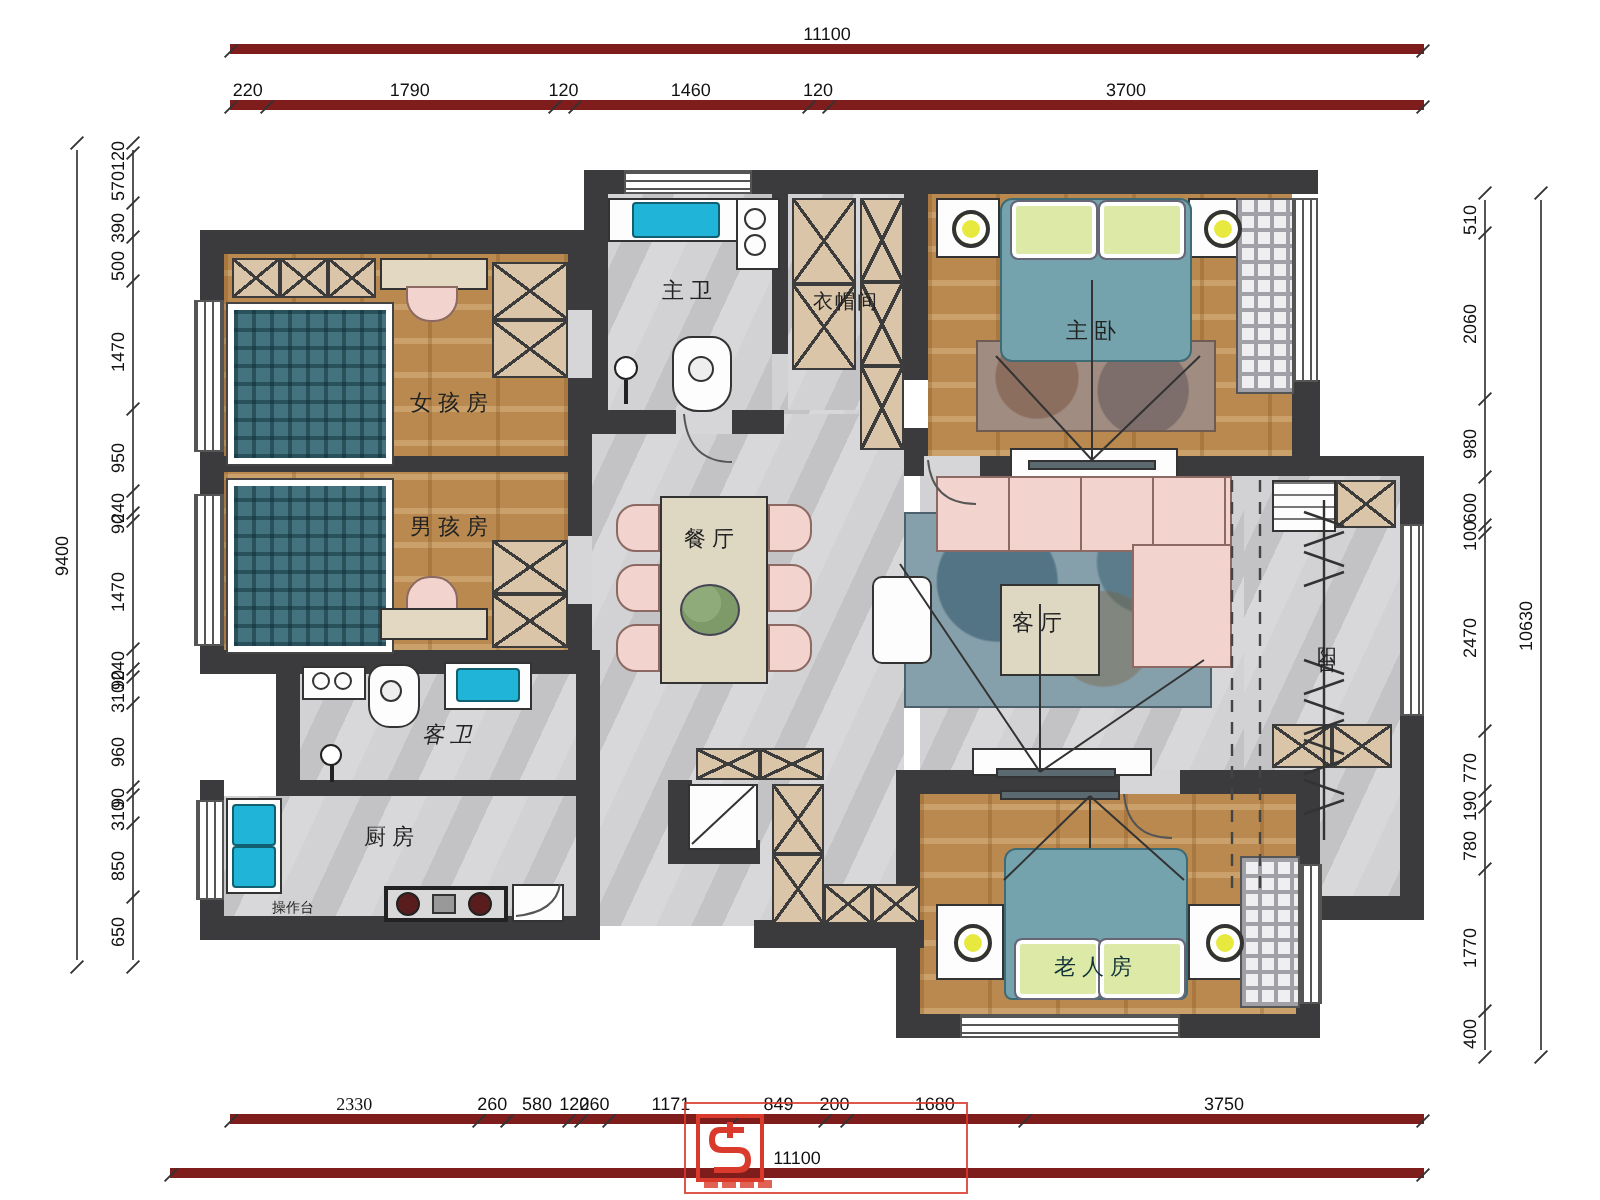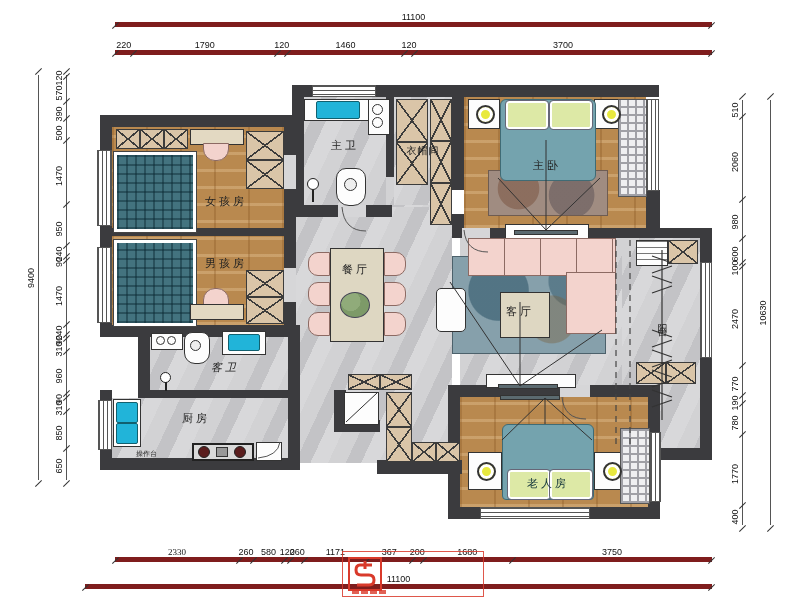--- a/index.html
+++ b/index.html
@@ -218,21 +218,21 @@
       <div class="seg" style="flex-grow: 120;">
         <span>120</span>
       </div>
       <div class="seg" style="flex-grow: 260;">
         <span>260</span>
       </div>
       <div class="seg" style="flex-grow: 1171;">
         <span>1171</span>
       </div>
       <div class="seg" style="flex-grow: 849;">
-        <span>367</span>
+        <span>849</span>
       </div>
       <div class="seg" style="flex-grow: 200;">
         <span>200</span>
       </div>
       <div class="seg" style="flex-grow: 1680;">
         <span>1680</span>
       </div>
       <div class="seg" style="flex-grow: 3750;">
         <span>3750</span>
       </div>

